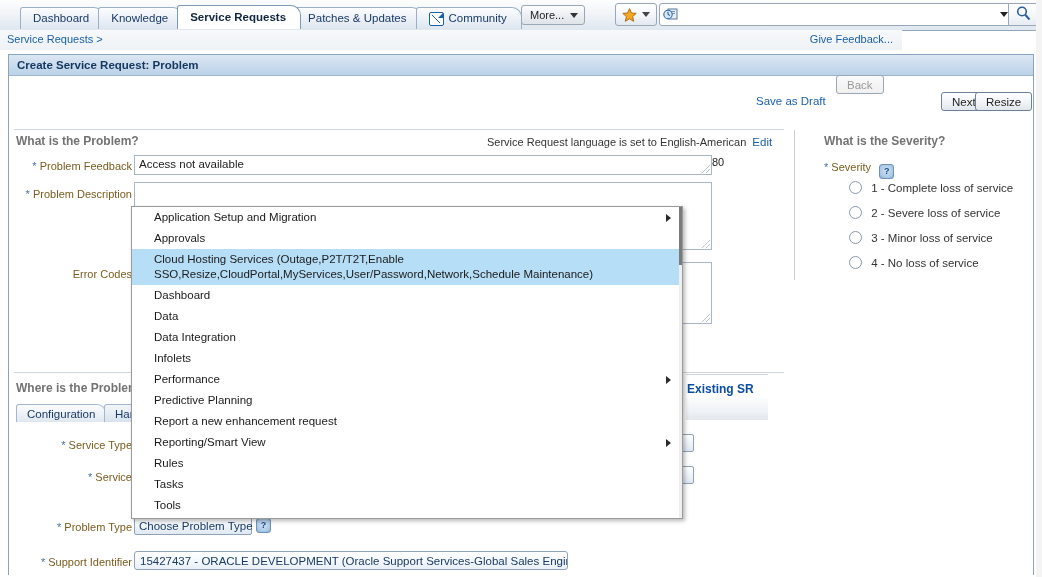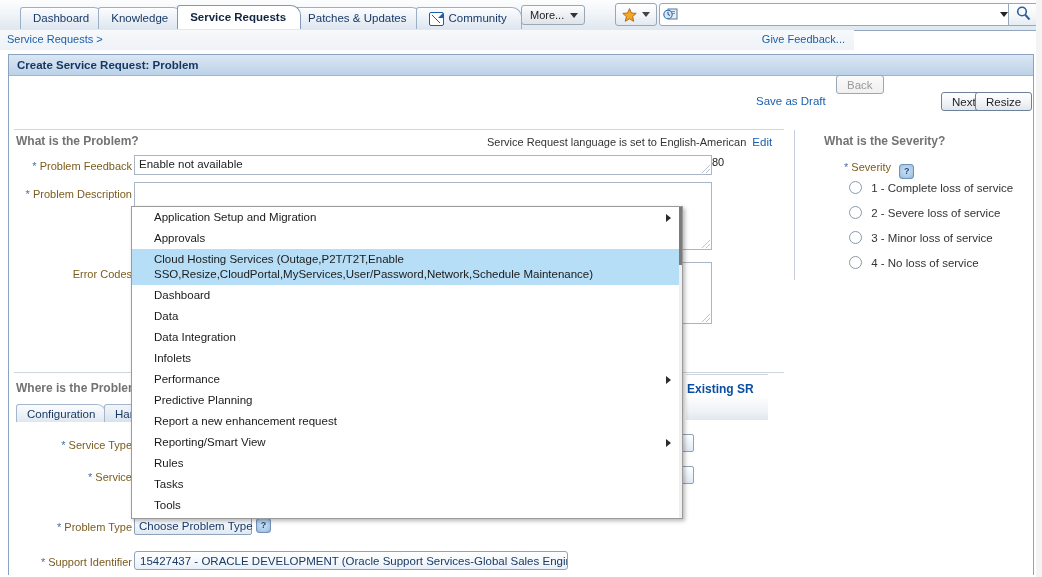--- a/index.html
+++ b/index.html
@@ -123,20 +123,21 @@
     width:28px; height:21px;
     background: linear-gradient(to bottom,#ffffff 0%,#f3f6f9 60%,#e6ecf3 100%);
     border:1px solid #9aa7b5; border-radius:0 3px 3px 0;
     display:flex; align-items:center; justify-content:center;
   }
 
   
   .crumbbar {
     position:absolute; left:0; top:30px; width:854px; height:20px;
     background: linear-gradient(to bottom,#f7f9fb 0%,#eef2f6 100%);
+    padding-left: 48px;
   }
   .crumb {
     position:absolute; left:7px; top:3px;
     font-size:11px; color:#1a5faa;
   }
   .feedback {
     position:absolute; right:9px; top:3px;
     font-size:11px; color:#1a5faa; text-decoration:none;
   }
 
@@ -430,42 +431,42 @@
   <div class="langnote" style="left:487px; top:136px;">
     <span>Service Request language is set to English-American</span>
     <span class="lnk" style="margin-left:3px;">Edit</span>
   </div>
 
   <div class="flabel" style="left:20px; top:160px; width:112px;">
     <span class="req-star">*</span>
     <span>Problem Feedback</span>
   </div>
   <div class="txtinput" style="left:134px; top:155px; width:578px; height:20px;">
-    <span>Enable not available</span>
+    <span>Access not available</span>
     <span class="resizer" style="right:1px; bottom:1px;"></span>
   </div>
   <div class="counter" style="left:712px; top:156px;">80</div>
 
   <div class="flabel" style="left:8px; top:188px; width:124px;">
     <span class="req-star">*</span>
     <span>Problem Description</span>
   </div>
   <div class="txtinput" style="left:134px; top:182px; width:578px; height:68px;">
     <span></span>
     <span class="resizer" style="right:1px; bottom:1px;"></span>
   </div>
 
   <div class="flabel" style="left:20px; top:268px; width:112px;">Error Codes</div>
   <div class="txtinput" style="left:134px; top:262px; width:578px; height:62px;">
     <span></span>
     <span class="resizer" style="right:1px; bottom:1px;"></span>
   </div>
 
   <div class="sect-head" style="left:824px; top:134px;">What is the Severity?</div>
-  <div class="flabel" style="left:824px; top:161px; width:auto; text-align:left;margin-left:20px;">
+  <div class="flabel" style="left:824px; top:161px; width:auto; text-align:left;">
     <span class="req-star">*</span>
     <span>Severity</span>
     <span class="help-icon" style="margin-left:5px;">?</span>
   </div>
 
   <div class="sev-row" style="left:849px; top:181px;">
     <span class="radio"></span>
     <span>1 - Complete loss of service</span>
   </div>
   <div class="sev-row" style="left:849px; top:206px;">

